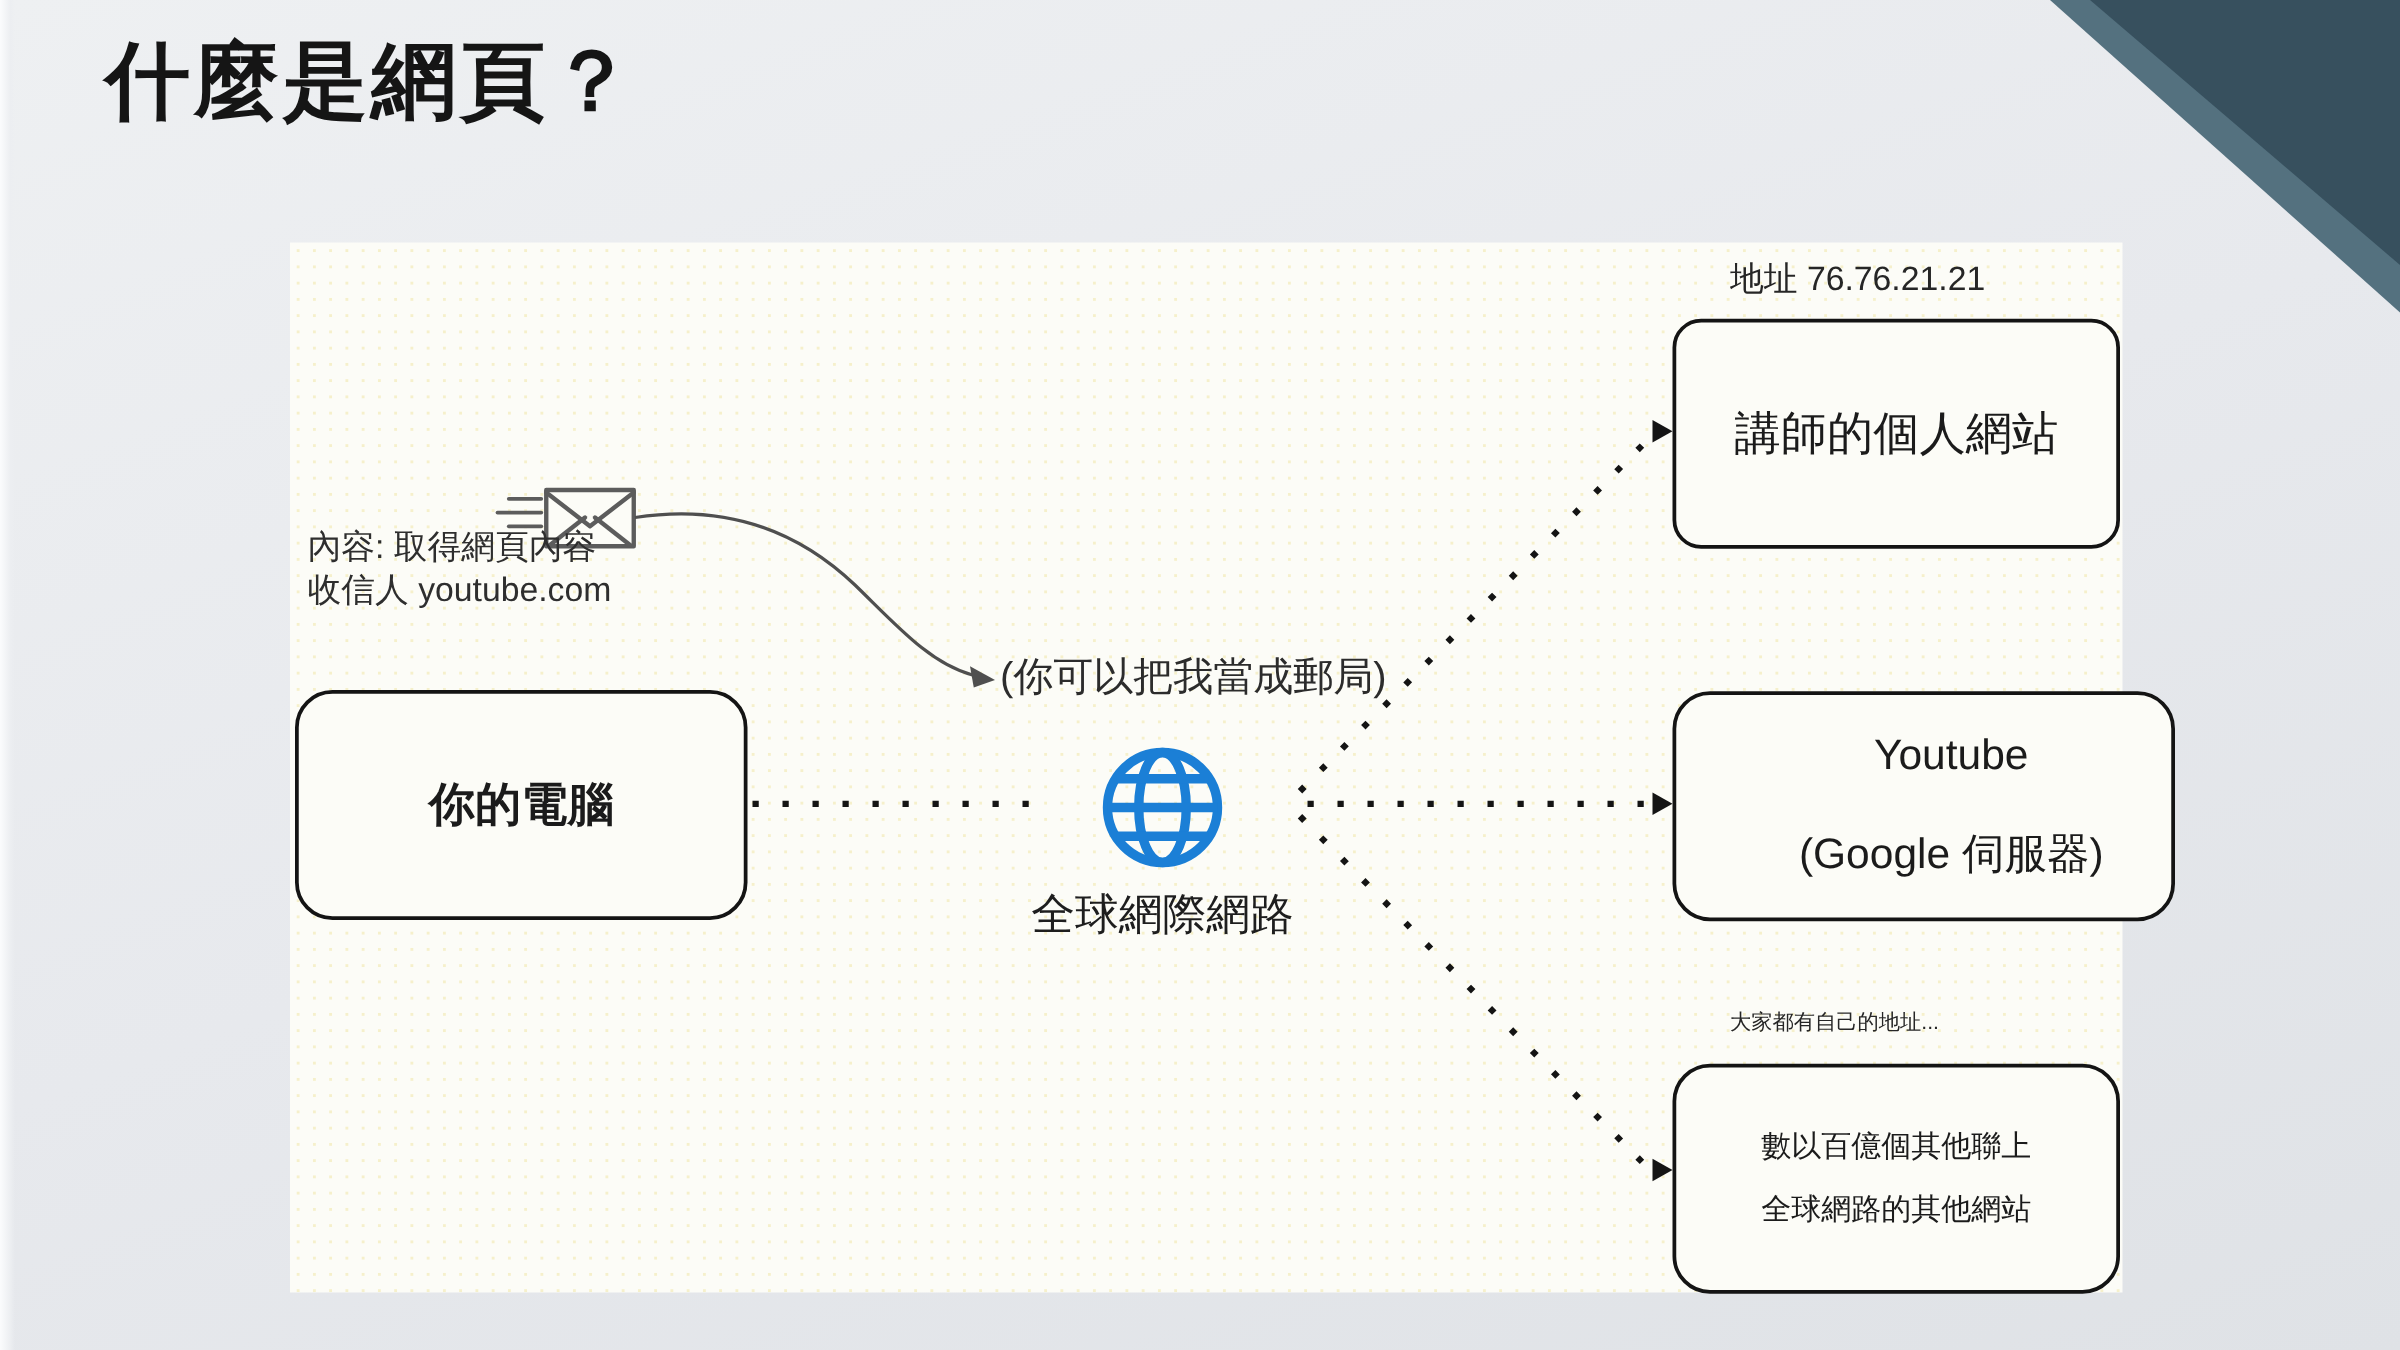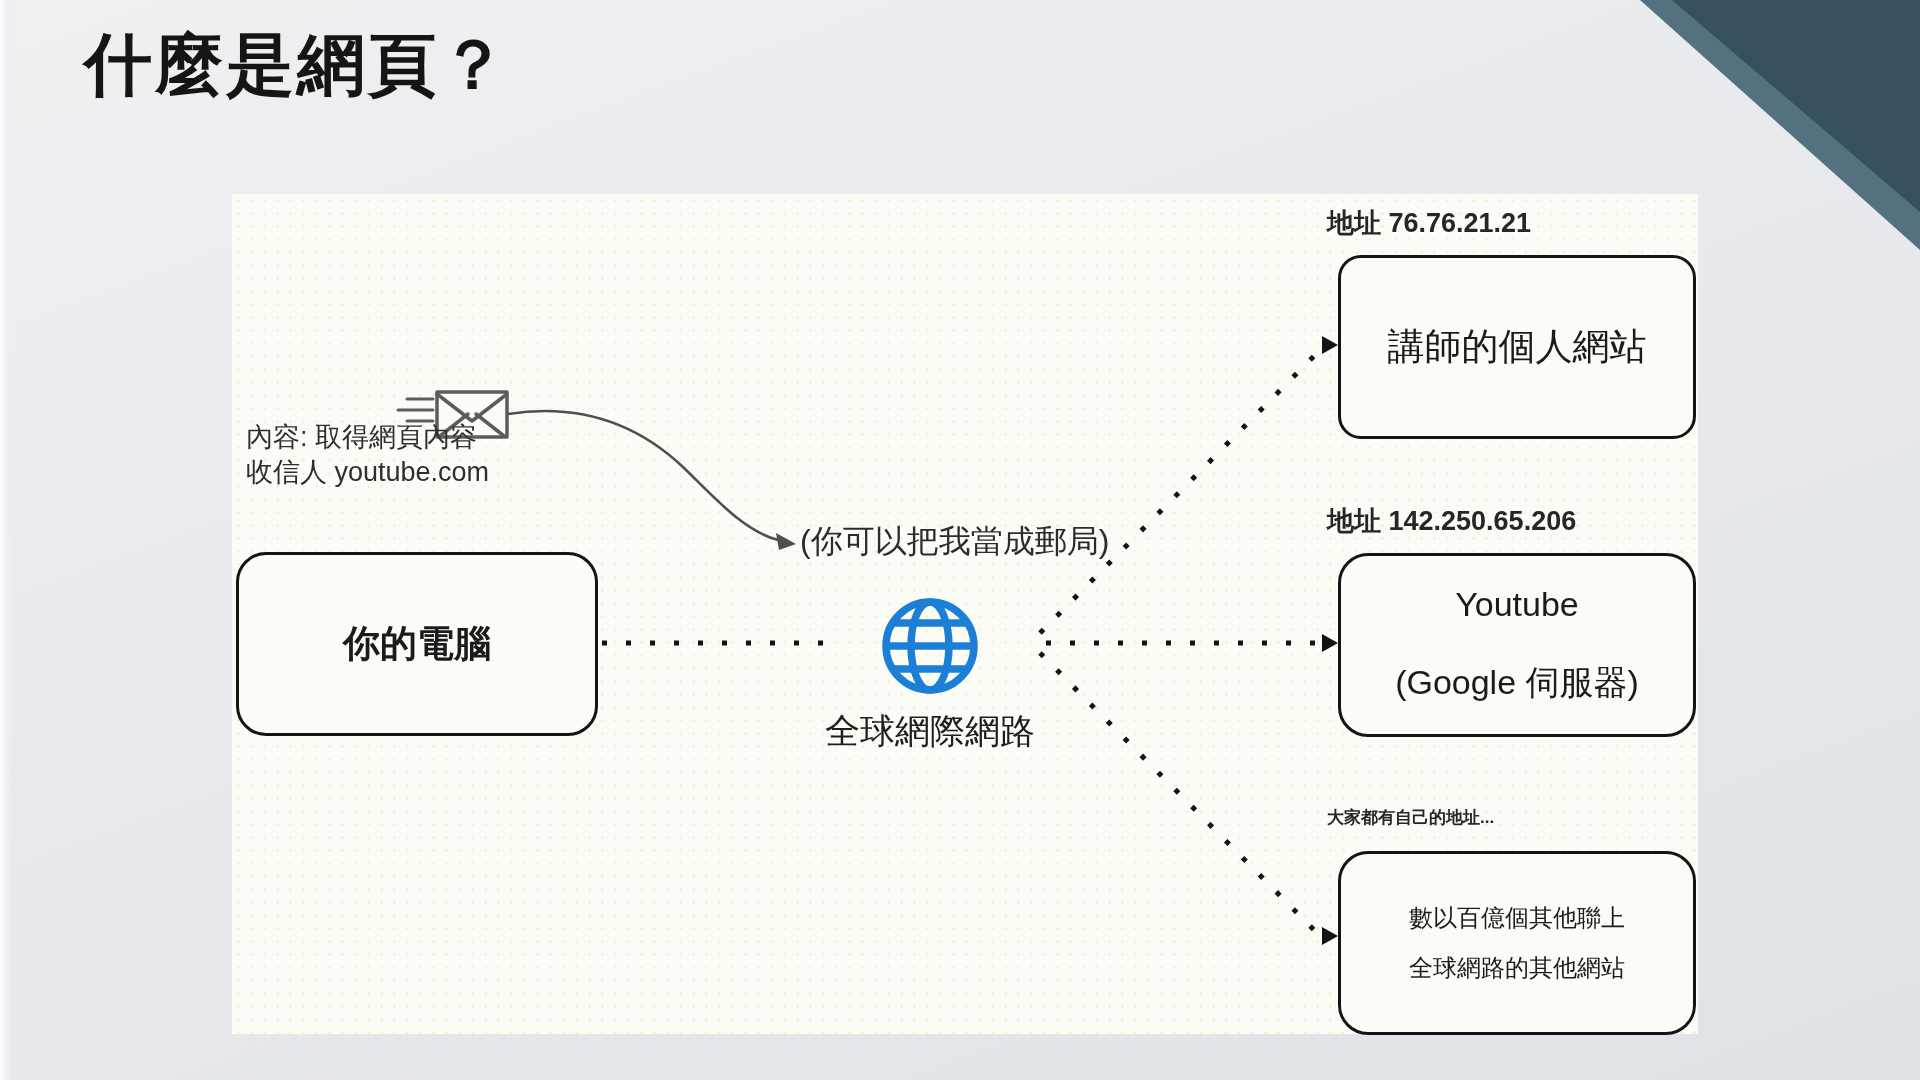--- a/index.html
+++ b/index.html
@@ -44,25 +44,25 @@
   .node-box {
     position:absolute;
     background:#fcfcf7;
     border:3px solid #141414; border-radius:30px;
     display:flex; flex-direction:column; align-items:center; justify-content:center;
     color:#1b1b1b; text-align:center;
   }
   .box-computer { left:236px; top:552px; width:356px; height:178px; font-size:37px;font-weight:bold; }
   .box-r { left:1338px; width:352px; height:178px; }
   .box-teacher { top:255px; font-size:37px;border-radius:23px; }
-  .box-youtube { top:553px; font-size:34px; gap:36px; }
+  .box-youtube { top:553px; font-size:34px; gap:36px;padding-left:44px; }
   .box-others  { top:851px; font-size:24px; line-height:50px; }
   .addr {
-    position:absolute; left:1327px;
-    font-size:27px; color:#262626; white-space:nowrap;font-weight:bold;
+    position:absolute; left:1384px;
+    font-size:27px; color:#262626; white-space:nowrap;
   }
   .addr-1 { top:205px; }
   .addr-2 { top:503px; }
   .addr-3 { top:806px; font-size:17px; }
   .box-line { display:block; }
 </style>
 </head>
 <body>
 
 <div class="slide">
@@ -123,21 +123,20 @@
 
   <div class="postal-hint">(你可以把我當成郵局)</div>
 
   <div class="internet-label">全球網際網路</div>
 
   <div class="node-box box-computer">
     <span class="box-line">你的電腦</span>
   </div>
 
   <div class="addr addr-1">地址 76.76.21.21</div>
-  <div class="addr addr-2">地址 142.250.65.206</div>
   <div class="addr addr-3">大家都有自己的地址...</div>
 
   <div class="node-box box-r box-teacher">
     <span class="box-line">講師的個人網站</span>
   </div>
 
   <div class="node-box box-r box-youtube">
     <span class="box-line">Youtube</span>
     <span class="box-line">(Google 伺服器)</span>
   </div>

